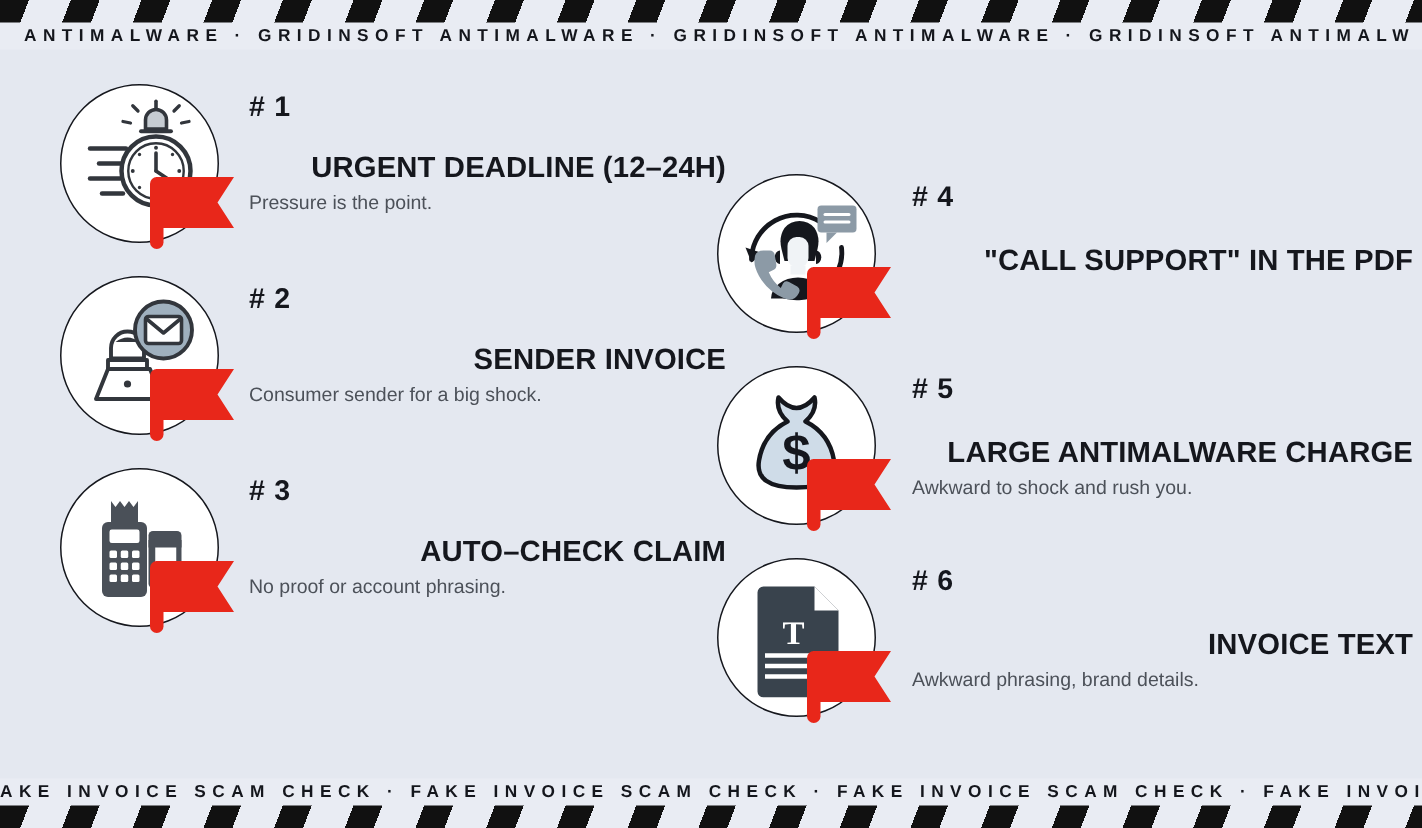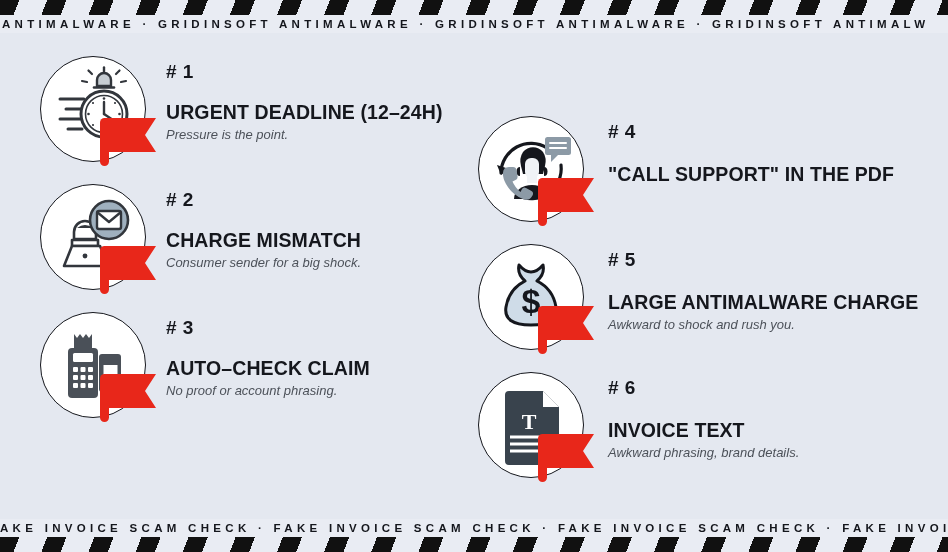--- a/index.html
+++ b/index.html
@@ -39,21 +39,21 @@
   }
 
   .banner-text {
     height: 18px;
     line-height: 18px;
     white-space: nowrap;
     font-size: 11.5px;
     font-weight: bold;
     letter-spacing: 4.3px;
     color: #14161c;
-    padding-left: 2px;
+    padding-left: 16px;
     overflow: hidden;
   }
   .banner-bottom .banner-text { padding-left: 0px; }
 
   
   .column {
     position: absolute;
     display: flex;
     flex-direction: column;
   }
@@ -114,24 +114,24 @@
     line-height: 1;
     margin-bottom: 21px;
   }
   .title {
     font-size: 19.5px;
     font-weight: bold;
     color: #15171d;
     letter-spacing: 0.1px;
     line-height: 1.05;
     white-space: nowrap;
+    text-align: right;
   }
   .sub {
     font-size: 13px;
-    font-style: italic;
     color: #4c5159;
     margin-top: 6px;
     line-height: 1.1;
     white-space: nowrap;
   }
 
   
   .col-right .text-block { padding-left: 18px; }
   .col-right .num { margin-bottom: 23px; }
 </style>
@@ -210,21 +210,21 @@
           <path d="M47 18 L59 28 L71 18" fill="none" stroke="#32363c" stroke-width="2.4" stroke-linejoin="round"></path>
         </svg>
       </div>
       <svg class="flag" viewBox="0 0 62 60">
         <rect x="2" y="10" width="9" height="48" rx="4.5" fill="#e8271a"></rect>
         <path d="M6 10 H58 L47 27 L58 44 H6 Z" fill="#e8271a"></path>
       </svg>
     </div>
     <div class="text-block">
       <div class="num"># 2</div>
-      <div class="title">CHARGE MISMATCH</div>
+      <div class="title">SENDER INVOICE</div>
       <div class="sub">Consumer sender for a big shock.</div>
     </div>
   </div>
 
   <div class="item">
     <div class="medallion">
       <div class="circle">
         <svg width="82" height="82" viewBox="0 0 82 82">
           <path d="M22 10 l3 4 l3 -4 l3 4 l3 -4 l3 4 l3 -4 v16 h-18 z" fill="#4a5058"></path>
           <rect x="16" y="24" width="30" height="50" rx="4" fill="#4a5058"></rect>

